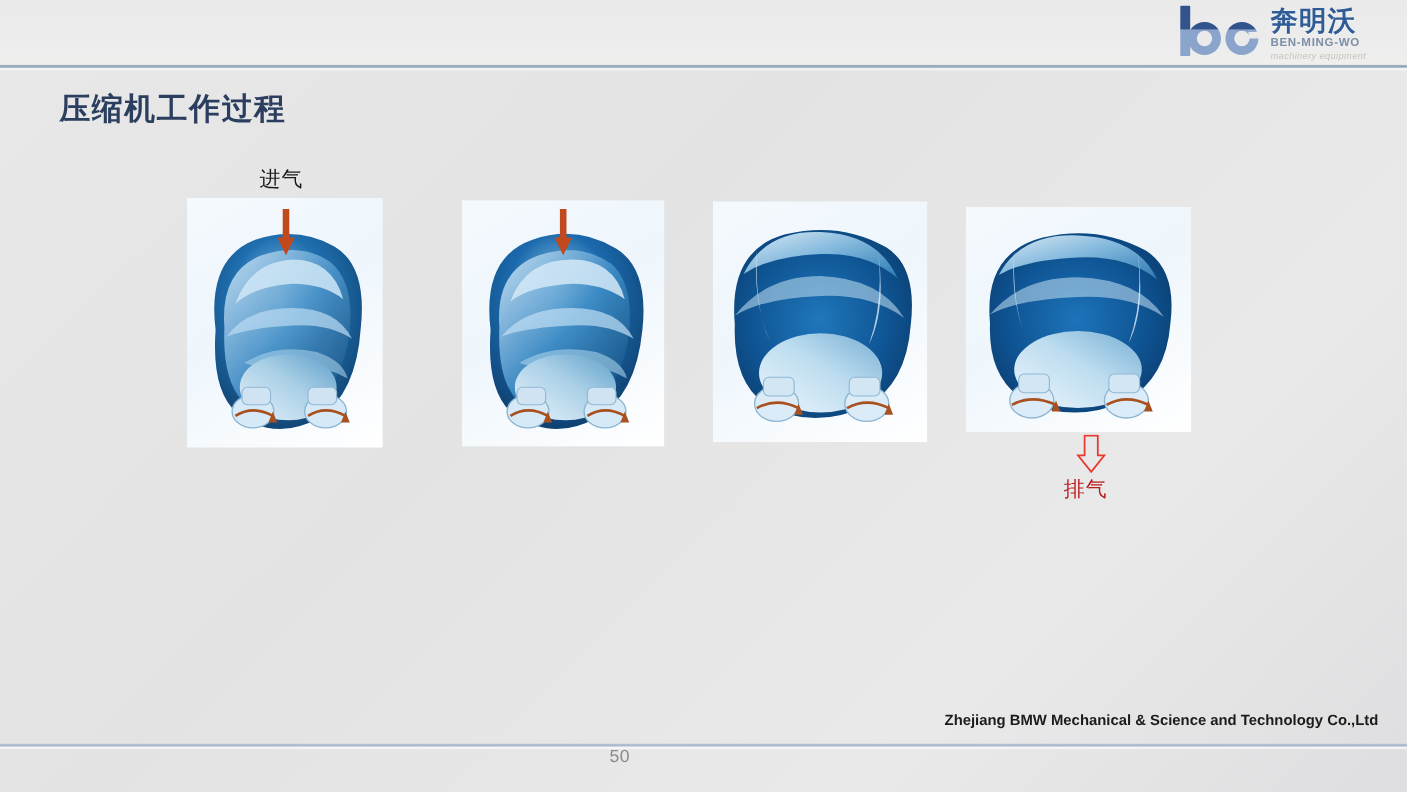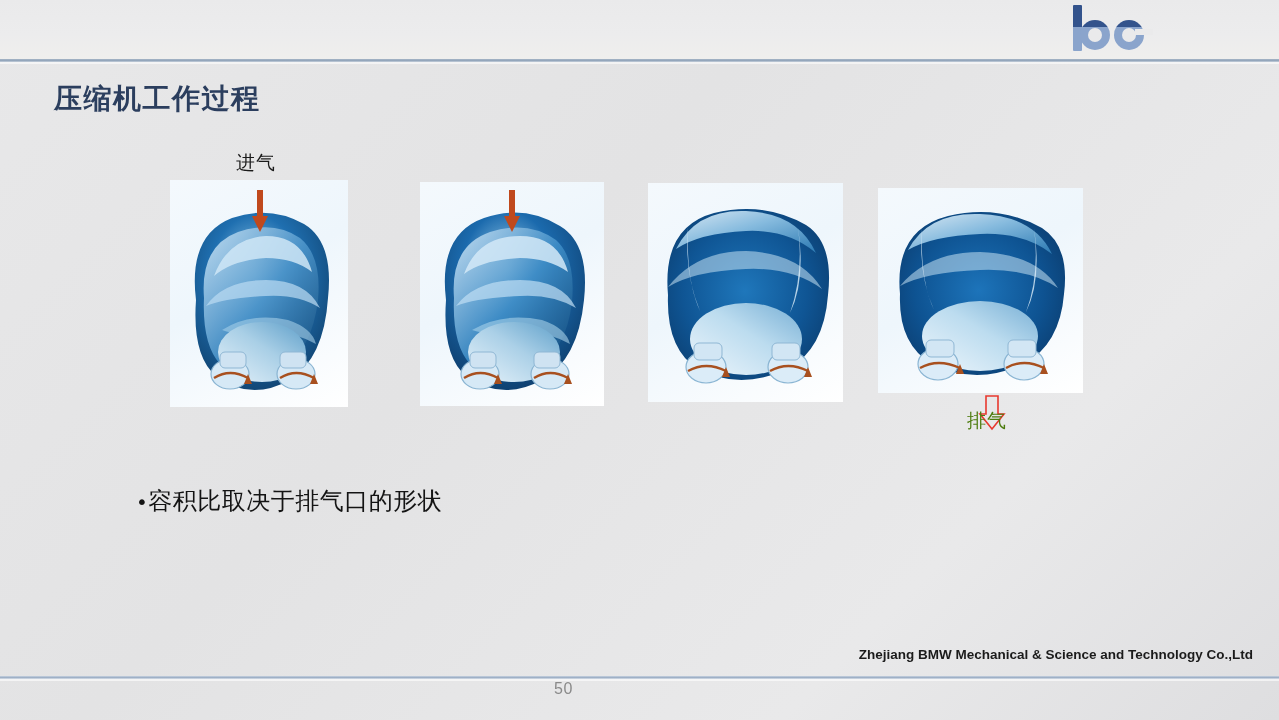--- a/index.html
+++ b/index.html
@@ -61,23 +61,23 @@
     color: #2b3e5e;
   }
 
   
   .label-intake {
     position: absolute; left: 236px; top: 150px;
     font-family: "DejaVu Sans", sans-serif;
     font-size: 19px; color: #1a1a1a; letter-spacing: 1px;
   }
   .label-exhaust {
-    position: absolute; left: 967px; top: 408px;
+    position: absolute; left: 967px; top: 432px;
     font-family: "DejaVu Sans", sans-serif;
-    font-size: 19px; color: #4d7c0f; letter-spacing: 1px;
+    font-size: 19px; color: #b91c1c; letter-spacing: 1px;
   }
   .exhaust-arrow {
     position: absolute; left: 972px; top: 395px; width: 40px; height: 36px;
   }
 
   
   .figure { position: absolute; overflow: hidden; }
   .fig-canvas { position: absolute; inset: 0; }
   .fig-plate {
     position: absolute; inset: 0;
@@ -151,20 +151,25 @@
       <g clip-path="url(#clipBot)" fill="#8aa4cc">
         <rect x="2" y="0" width="9" height="46" rx="1"></rect>
         <circle cx="24" cy="30" r="15"></circle>
         <circle cx="24" cy="30" r="7" fill="#eaeaeb"></circle>
         <circle cx="58" cy="30" r="15"></circle>
         <circle cx="58" cy="30" r="7" fill="#eaeaeb"></circle>
       </g>
       <rect x="64" y="24" width="18" height="6" fill="#eaeaeb"></rect>
     </svg>
   </div>
+  <div class="logo-text">
+    <div class="logo-cn">奔明沃</div>
+    <div class="logo-en">BEN-MING-WO</div>
+    <div class="logo-sub">machinery equipment</div>
+  </div>
 </div>
 
 <div class="page-title">压缩机工作过程</div>
 
 <div class="label-intake">进气</div>
 
 <div class="figure fig1">
   <div class="fig-plate"></div>
   <svg class="fig-canvas" viewBox="0 0 178 227" preserveAspectRatio="none" aria-hidden="true">
     <defs>
@@ -318,21 +323,18 @@
   </svg>
 </div>
 
 <svg class="exhaust-arrow" viewBox="0 0 40 36" aria-hidden="true">
   <path d="M14 1 h12 v18 h6 l-12 15 l-12 -15 h6 Z" fill="none" stroke="#e8392f" stroke-width="1.6"></path>
 </svg>
 
 <div class="label-exhaust">排气</div>
 
 <div class="bullets">
-  <div class="bullet">
-    <span class="dot">•</span><span>容积比取决于排气口的形状</span>
-  </div>
 </div>
 
 <div class="footer-rule"></div>
 <div class="footer-rule-soft"></div>
 <div class="page-number">50</div>
 <div class="footer-company">Zhejiang BMW Mechanical &amp; Science and Technology Co.,Ltd</div>
 
 </body></html>

